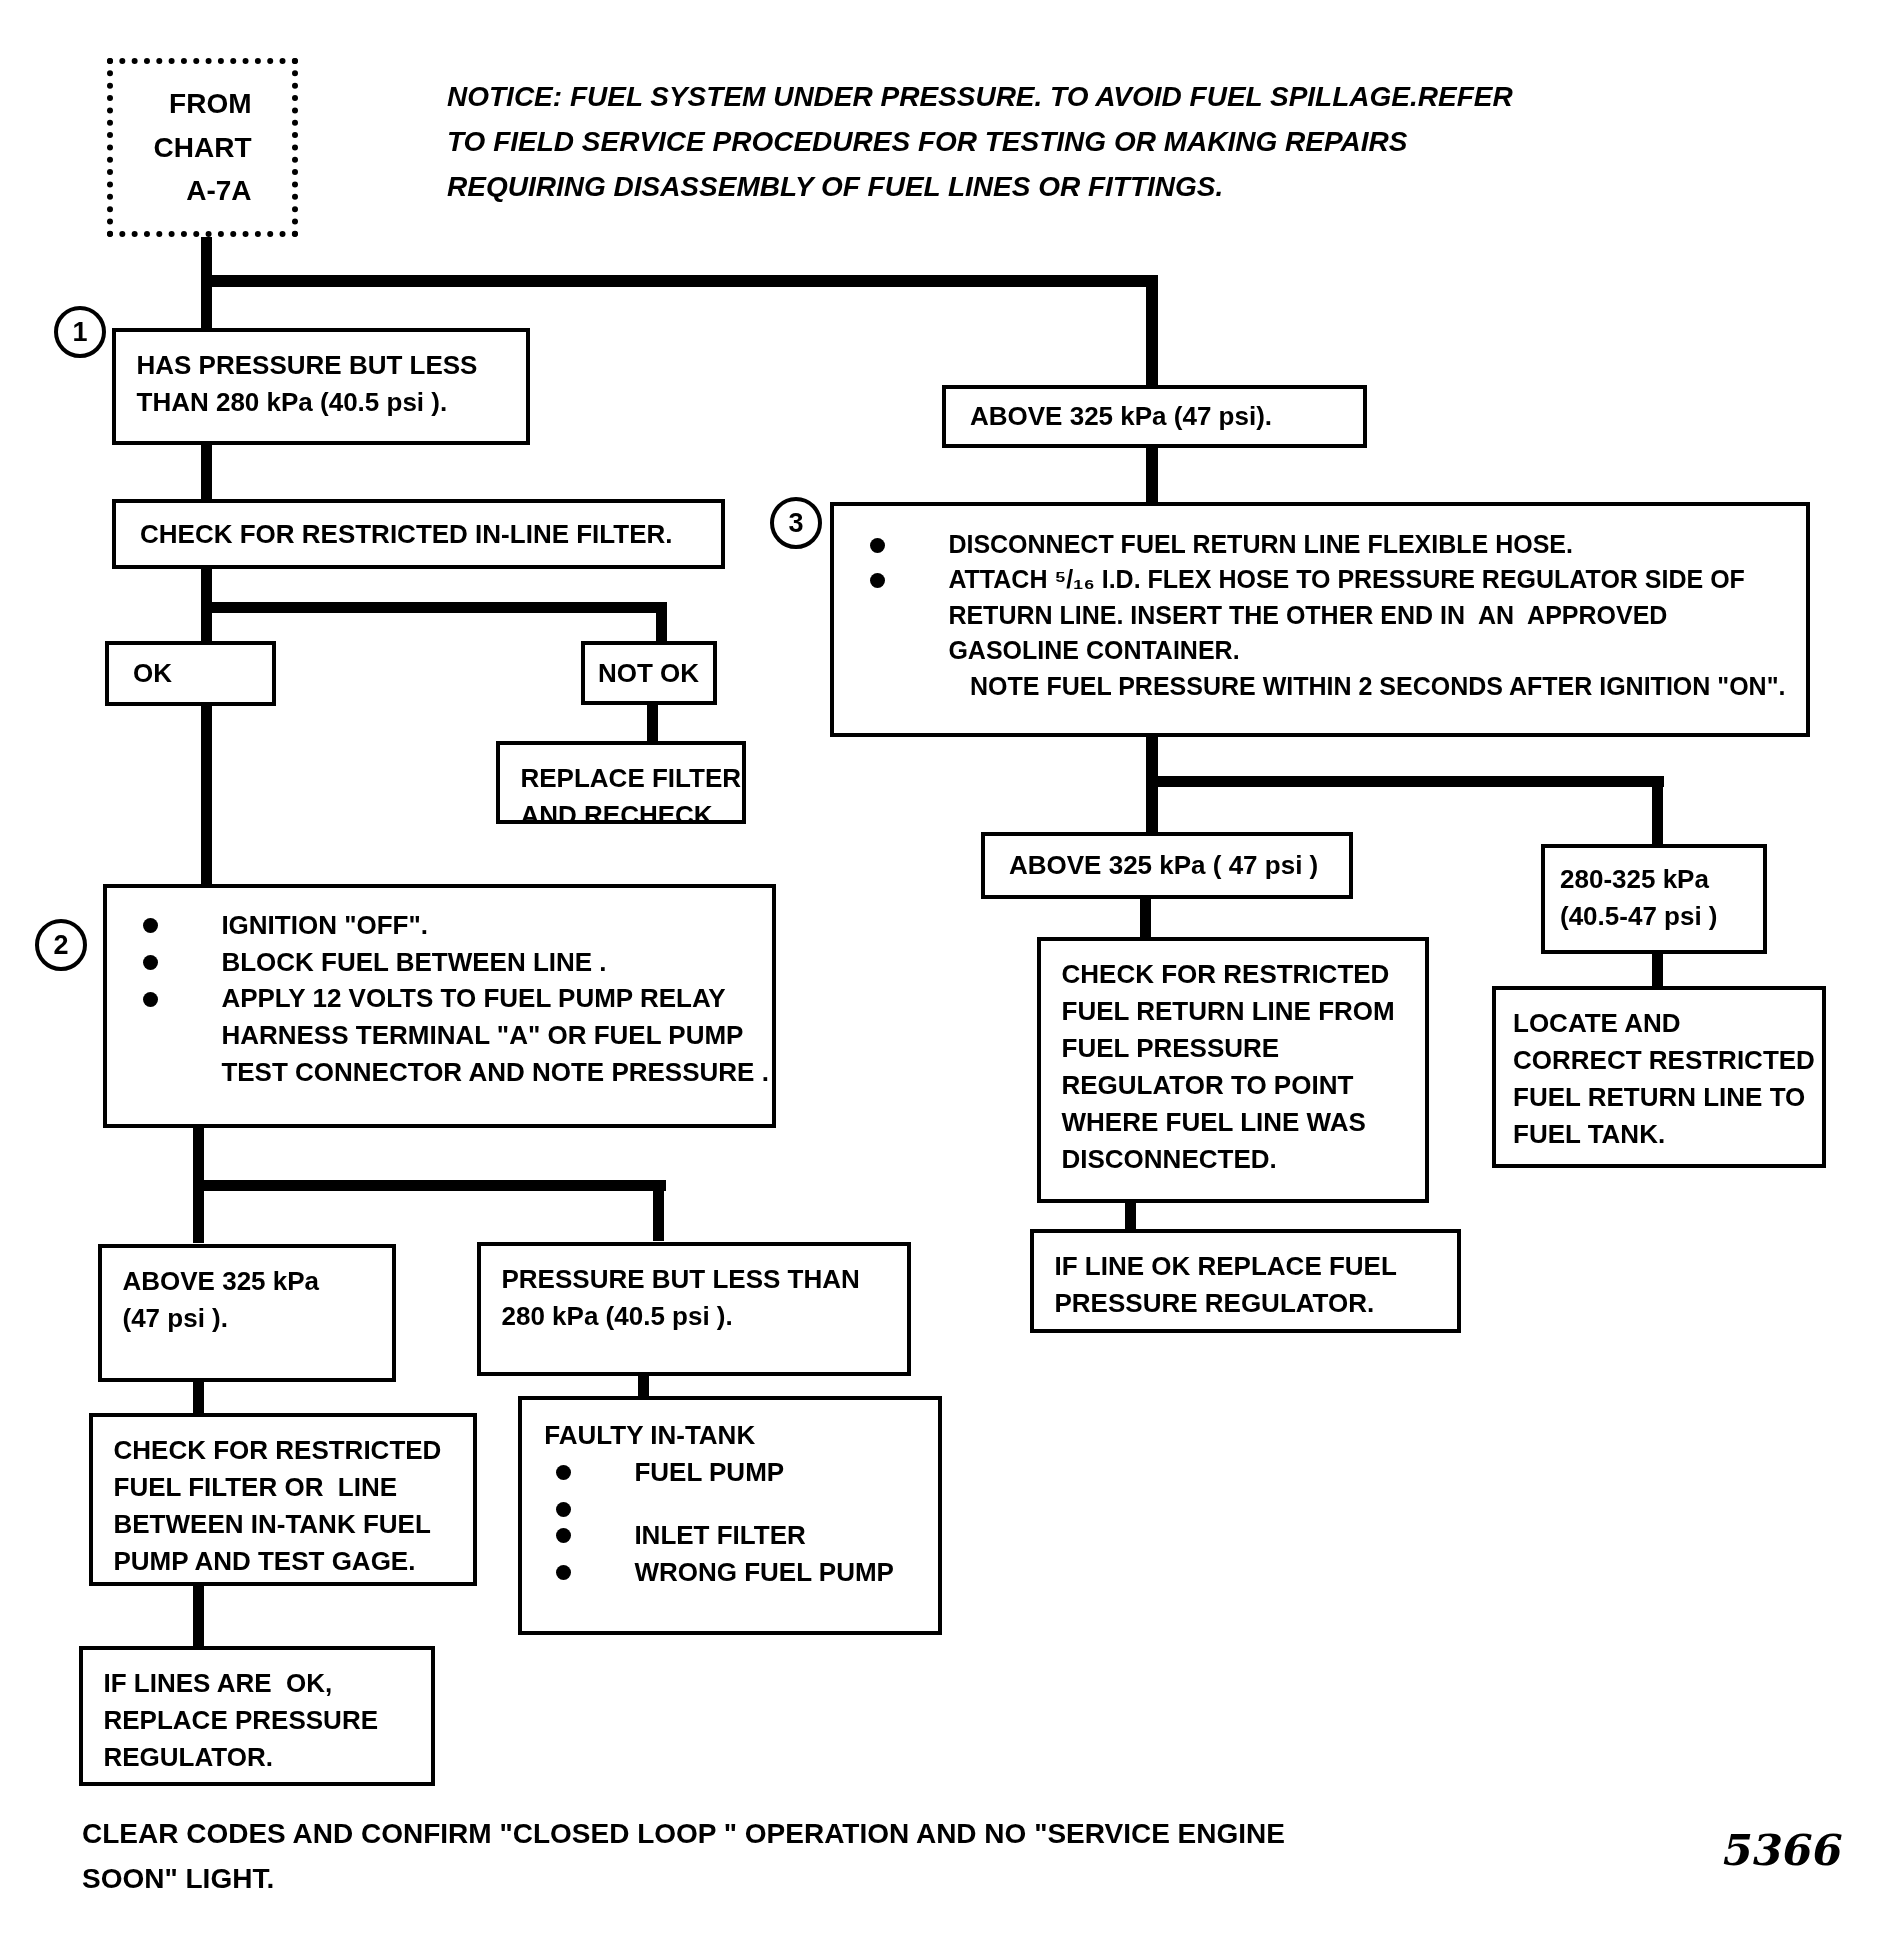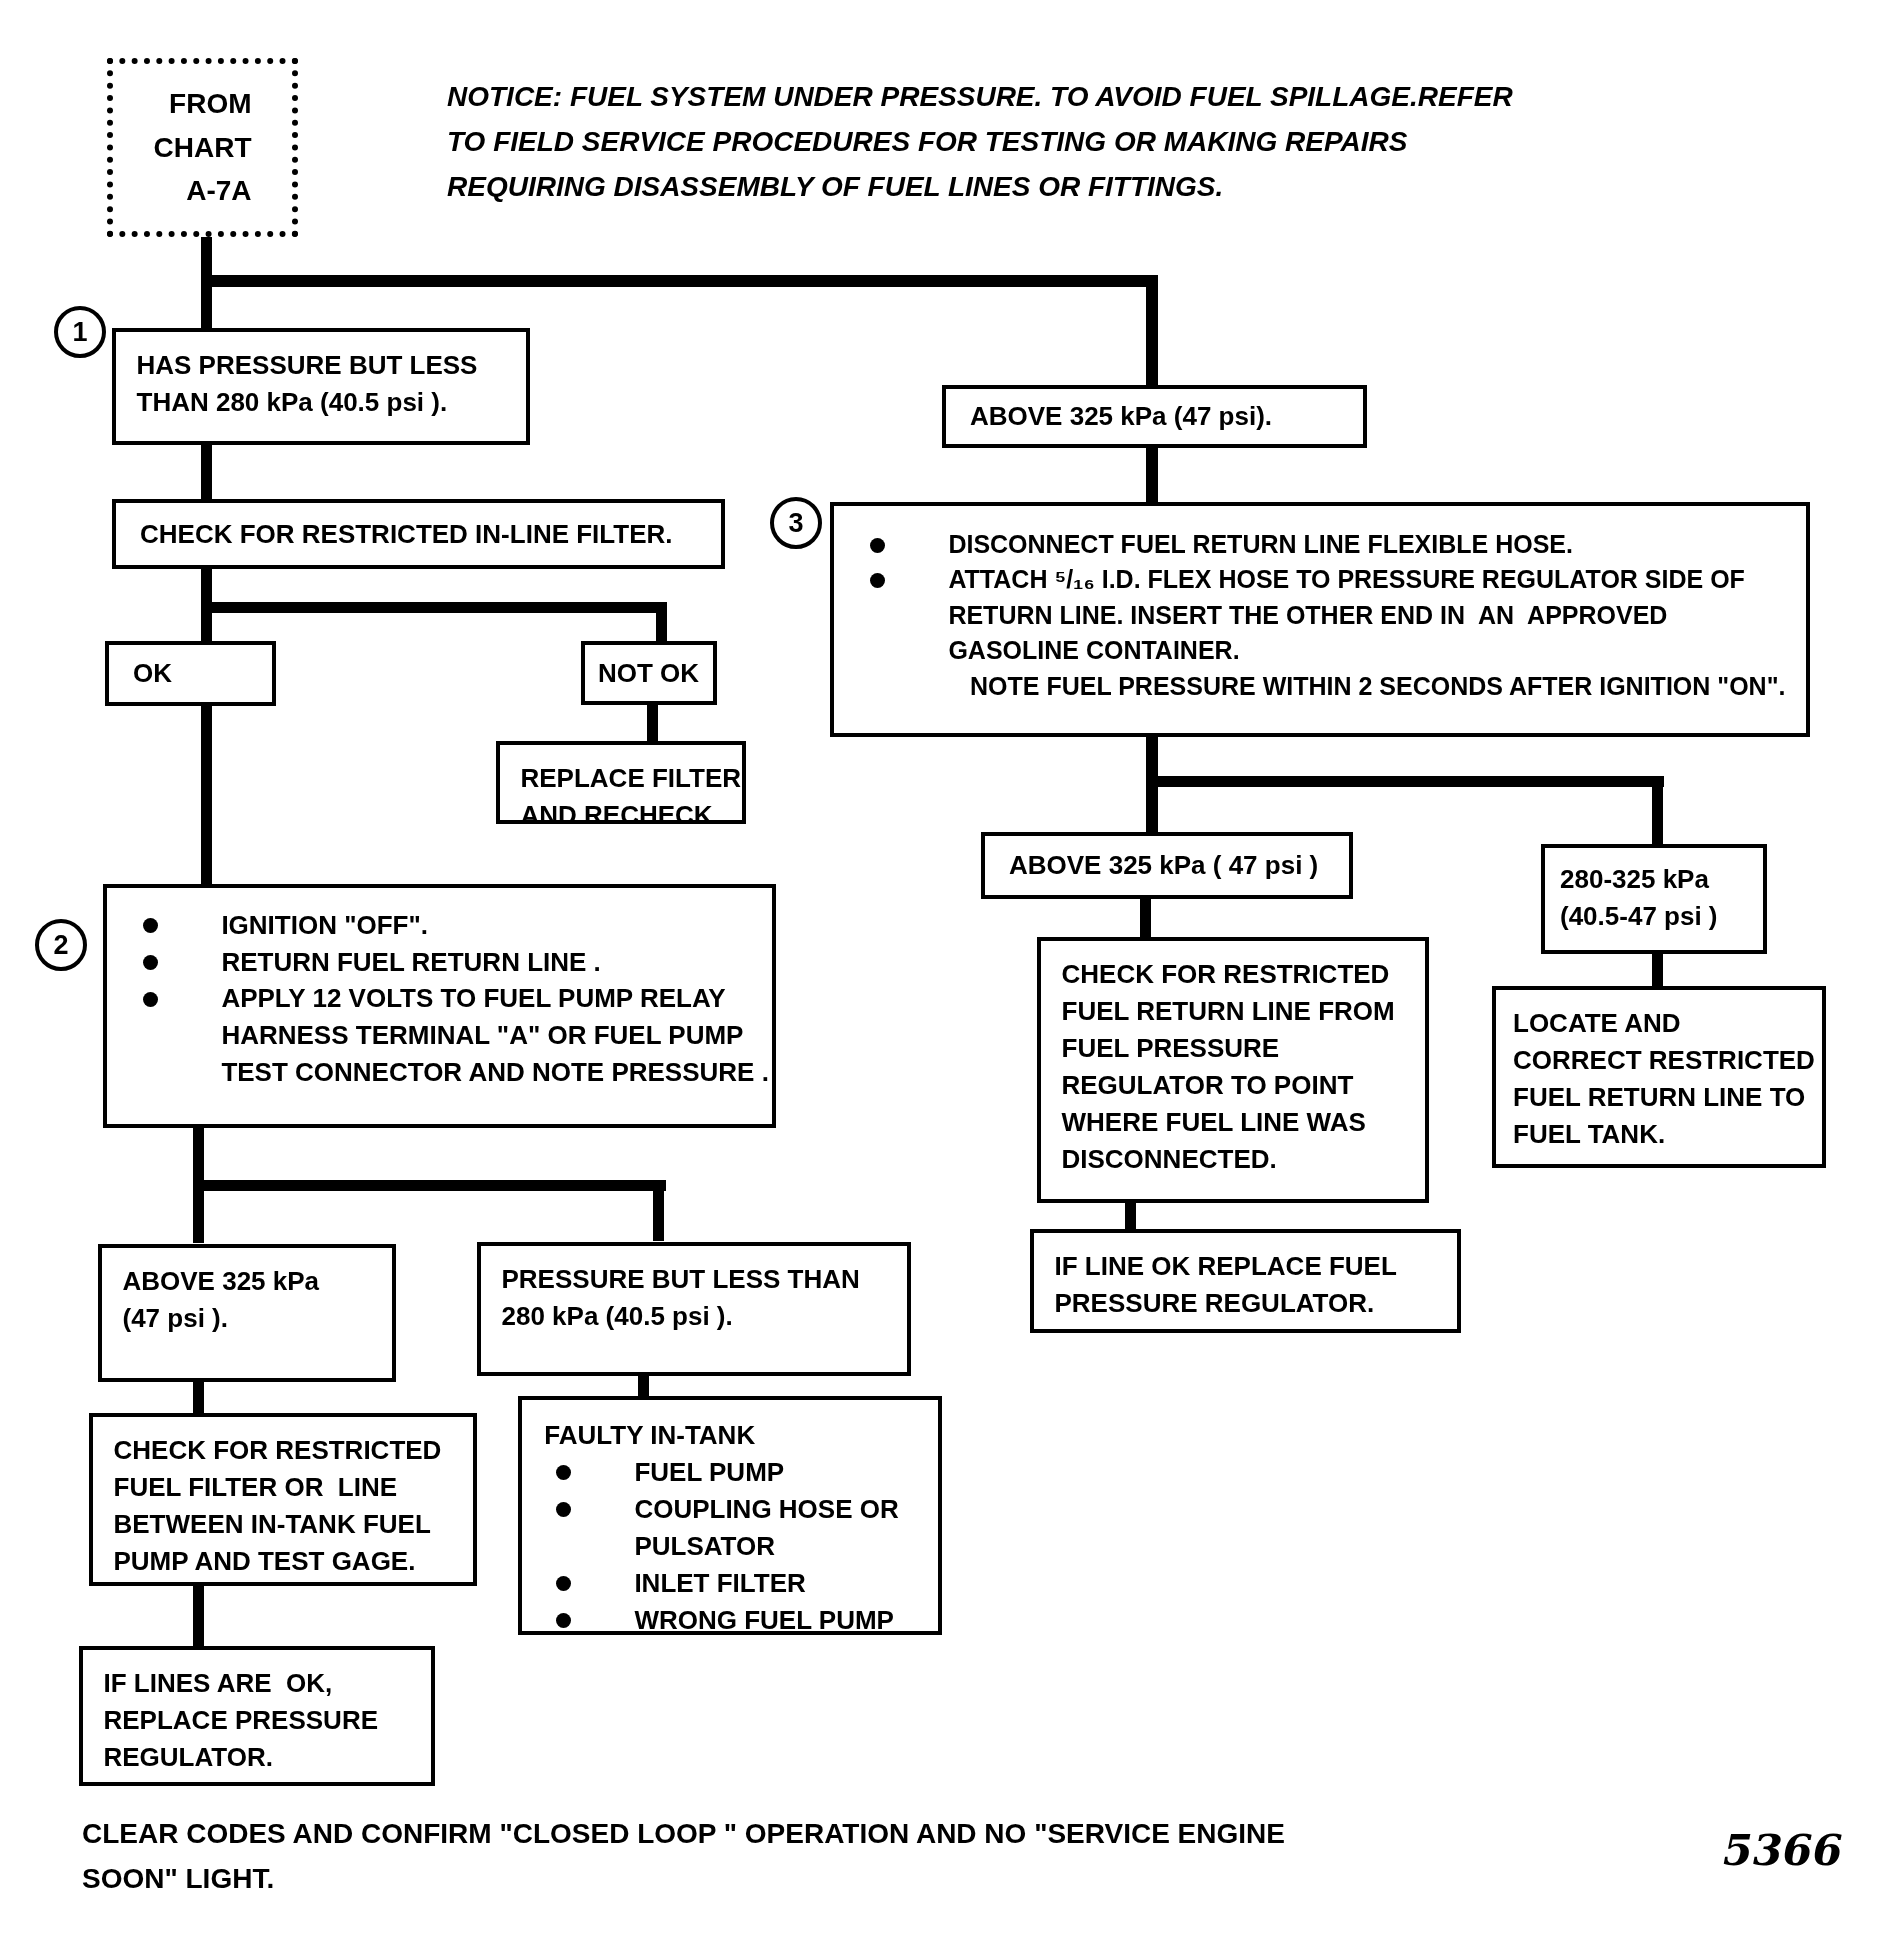--- a/index.html
+++ b/index.html
@@ -111,21 +111,21 @@
   </div>
 
   <div class="box" style="left:103px;top:884px;width:673px;height:244px;padding:18.6px 15px;">
     <div class="bullets">
       <div class="bullet-row">
         <span class="bullet-mark"></span>
         <span class="bullet-text">IGNITION "OFF".</span>
       </div>
       <div class="bullet-row">
         <span class="bullet-mark"></span>
-        <span class="bullet-text">RETURN FUEL RETURN LINE .</span>
+        <span class="bullet-text">BLOCK FUEL BETWEEN LINE .</span>
       </div>
       <div class="bullet-row">
         <span class="bullet-mark"></span>
         <span class="bullet-text">APPLY 12 VOLTS TO FUEL PUMP RELAY
 HARNESS TERMINAL "A" OR FUEL PUMP
 TEST CONNECTOR AND NOTE PRESSURE .</span>
       </div>
     </div>
   </div>
 
@@ -148,22 +148,20 @@
 
   <div class="box" style="left:518px;top:1396px;width:424px;height:239px;padding:17px 13px;">
     <div class="faulty-head">FAULTY IN-TANK</div>
     <div class="bullets">
       <div class="bullet-row">
         <span class="bullet-mark"></span>
         <span class="bullet-text">FUEL PUMP</span>
       </div>
       <div class="bullet-row">
         <span class="bullet-mark"></span>
-        <span class="bullet-text">COUPLING HOSE OR
-PULSATOR</span>
       </div>
       <div class="bullet-row">
         <span class="bullet-mark"></span>
         <span class="bullet-text">INLET FILTER</span>
       </div>
       <div class="bullet-row">
         <span class="bullet-mark"></span>
         <span class="bullet-text">WRONG FUEL PUMP</span>
       </div>
     </div>

